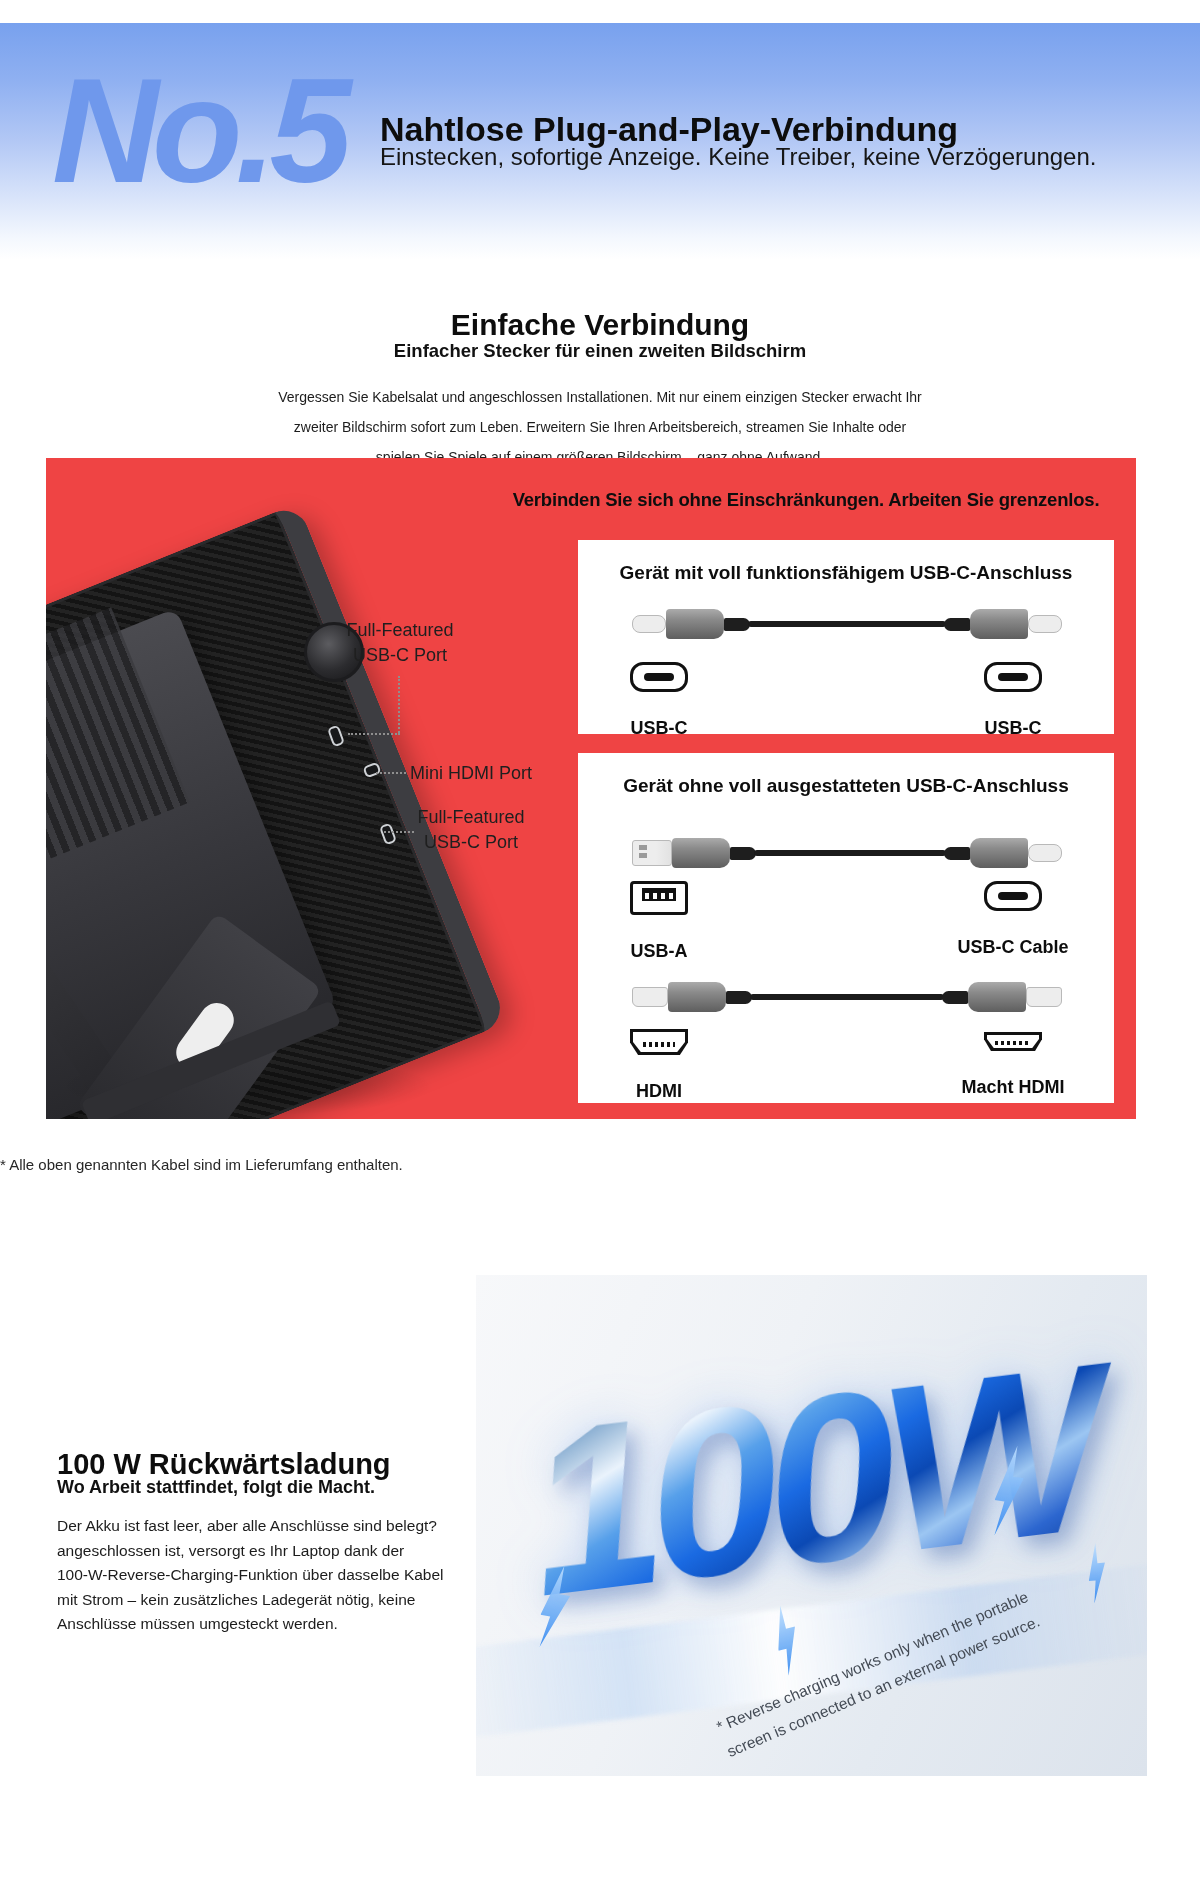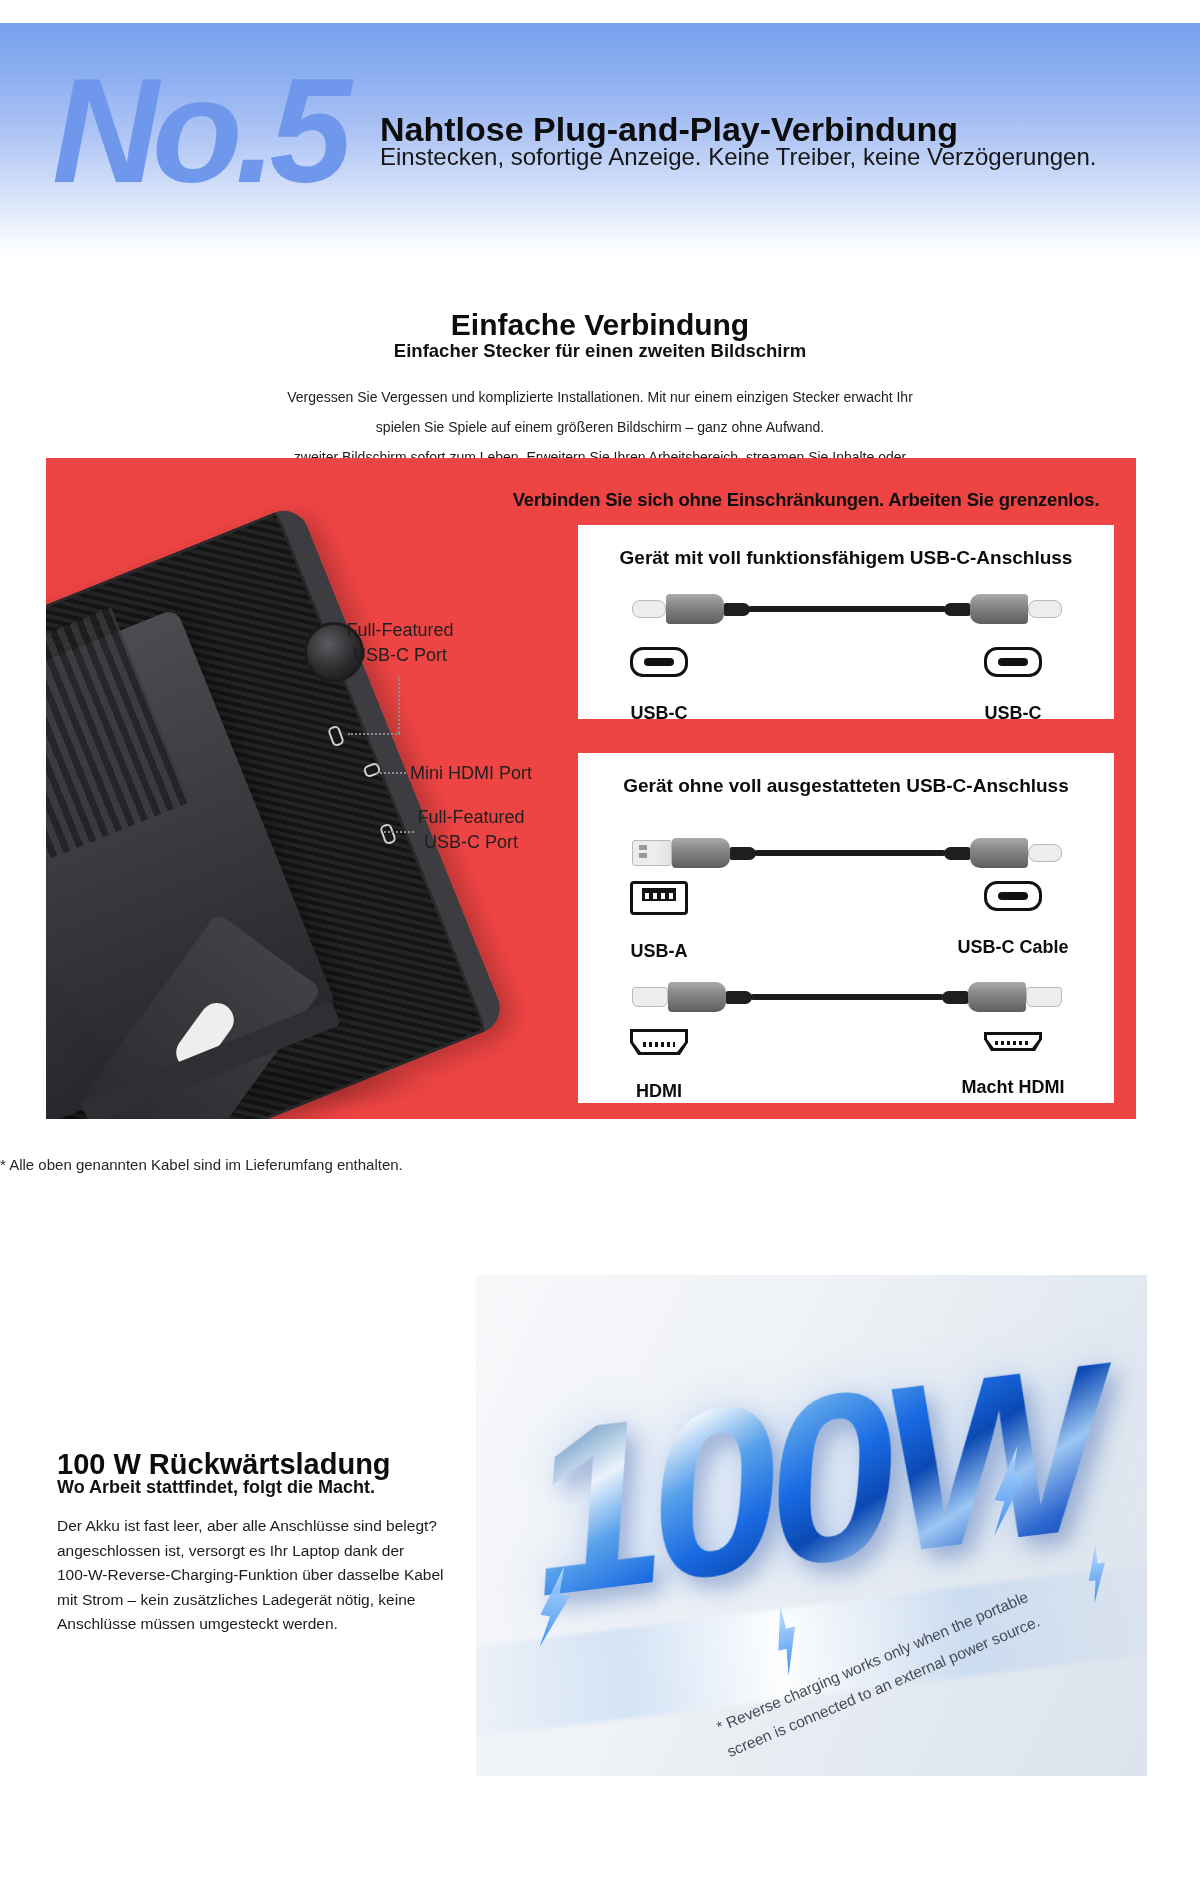--- a/index.html
+++ b/index.html
@@ -132,23 +132,23 @@
 
 <section class="hero">
   <div class="hero-badge">No.5</div>
   <h1 class="hero-title">Nahtlose Plug-and-Play-Verbindung</h1>
   <div class="hero-sub">Einstecken, sofortige Anzeige. Keine Treiber, keine Verzögerungen.</div>
 </section>
 
 <h2 class="intro-title">Einfache Verbindung</h2>
 <div class="intro-sub">Einfacher Stecker für einen zweiten Bildschirm</div>
 <div class="intro-body">
-  <div>Vergessen Sie Vergessen und komplizierte Installationen. Mit nur einem einzigen Stecker erwacht Ihr</div>
+  <div>Vergessen Sie Kabelsalat und angeschlossen Installationen. Mit nur einem einzigen Stecker erwacht Ihr</div>
+  <div>zweiter Bildschirm sofort zum Leben. Erweitern Sie Ihren Arbeitsbereich, streamen Sie Inhalte oder</div>
   <div>spielen Sie Spiele auf einem größeren Bildschirm – ganz ohne Aufwand.</div>
-  <div>zweiter Bildschirm sofort zum Leben. Erweitern Sie Ihren Arbeitsbereich, streamen Sie Inhalte oder</div>
 </div>
 
 <section class="panel">
 
   <div>
     <div class="mon-back"></div>
     <div class="mon-plate"></div>
     <div class="mon-vents"></div>
     <div class="mon-shadow"></div>
     <div class="mon-leg-thin"></div>
@@ -172,21 +172,21 @@
   <div class="callout" style="left:320px;top:347px;width:210px;">
     <div>Full-Featured</div>
     <div>USB-C Port</div>
   </div>
 
   <div class="dot-v" style="left:352px;top:218px;height:57px;"></div>
   <div class="dot-h" style="left:302px;top:275px;width:52px;"></div>
   <div class="dot-h" style="left:330px;top:314px;width:30px;"></div>
   <div class="dot-h" style="left:338px;top:373px;width:30px;"></div>
 
-  <div class="card" style="top:67px;height:194px;">
+  <div class="card" style="top:82px;height:194px;">
     <div class="card-title">Gerät mit voll funktionsfähigem USB-C-Anschluss</div>
     <div class="cable" style="left:54px;top:68px;width:430px;">
       <div class="tip usbc"></div>
       <div class="cbody l"></div>
       <div class="relief l"></div>
       <div class="cord"></div>
       <div class="relief r"></div>
       <div class="cbody r"></div>
       <div class="tip usbc"></div>
     </div>

